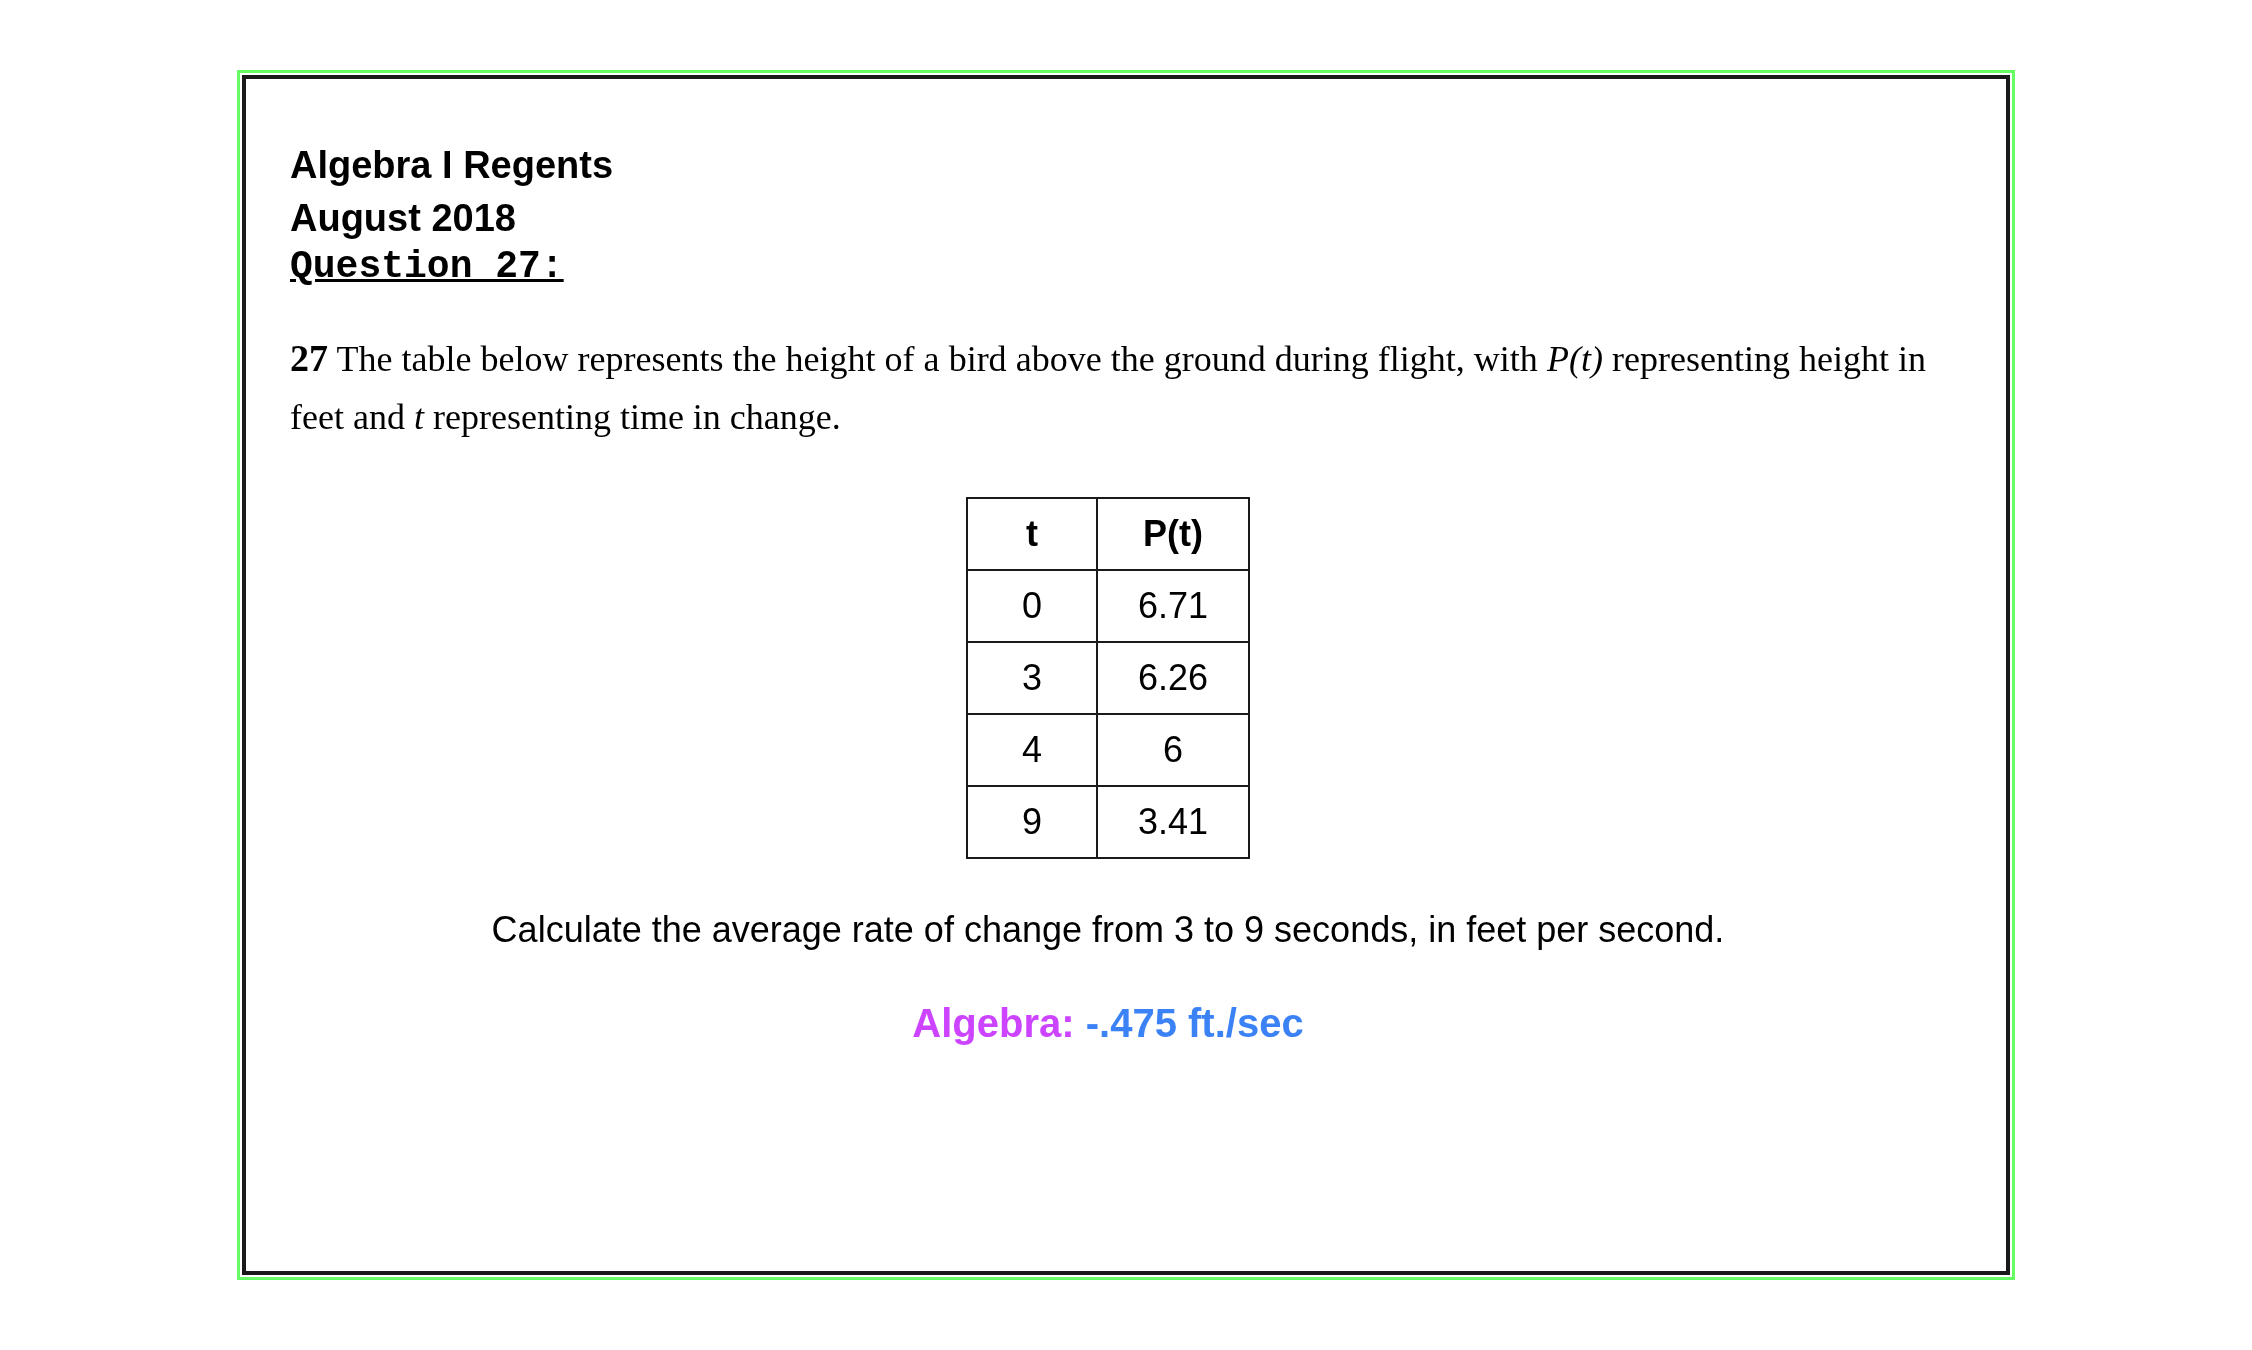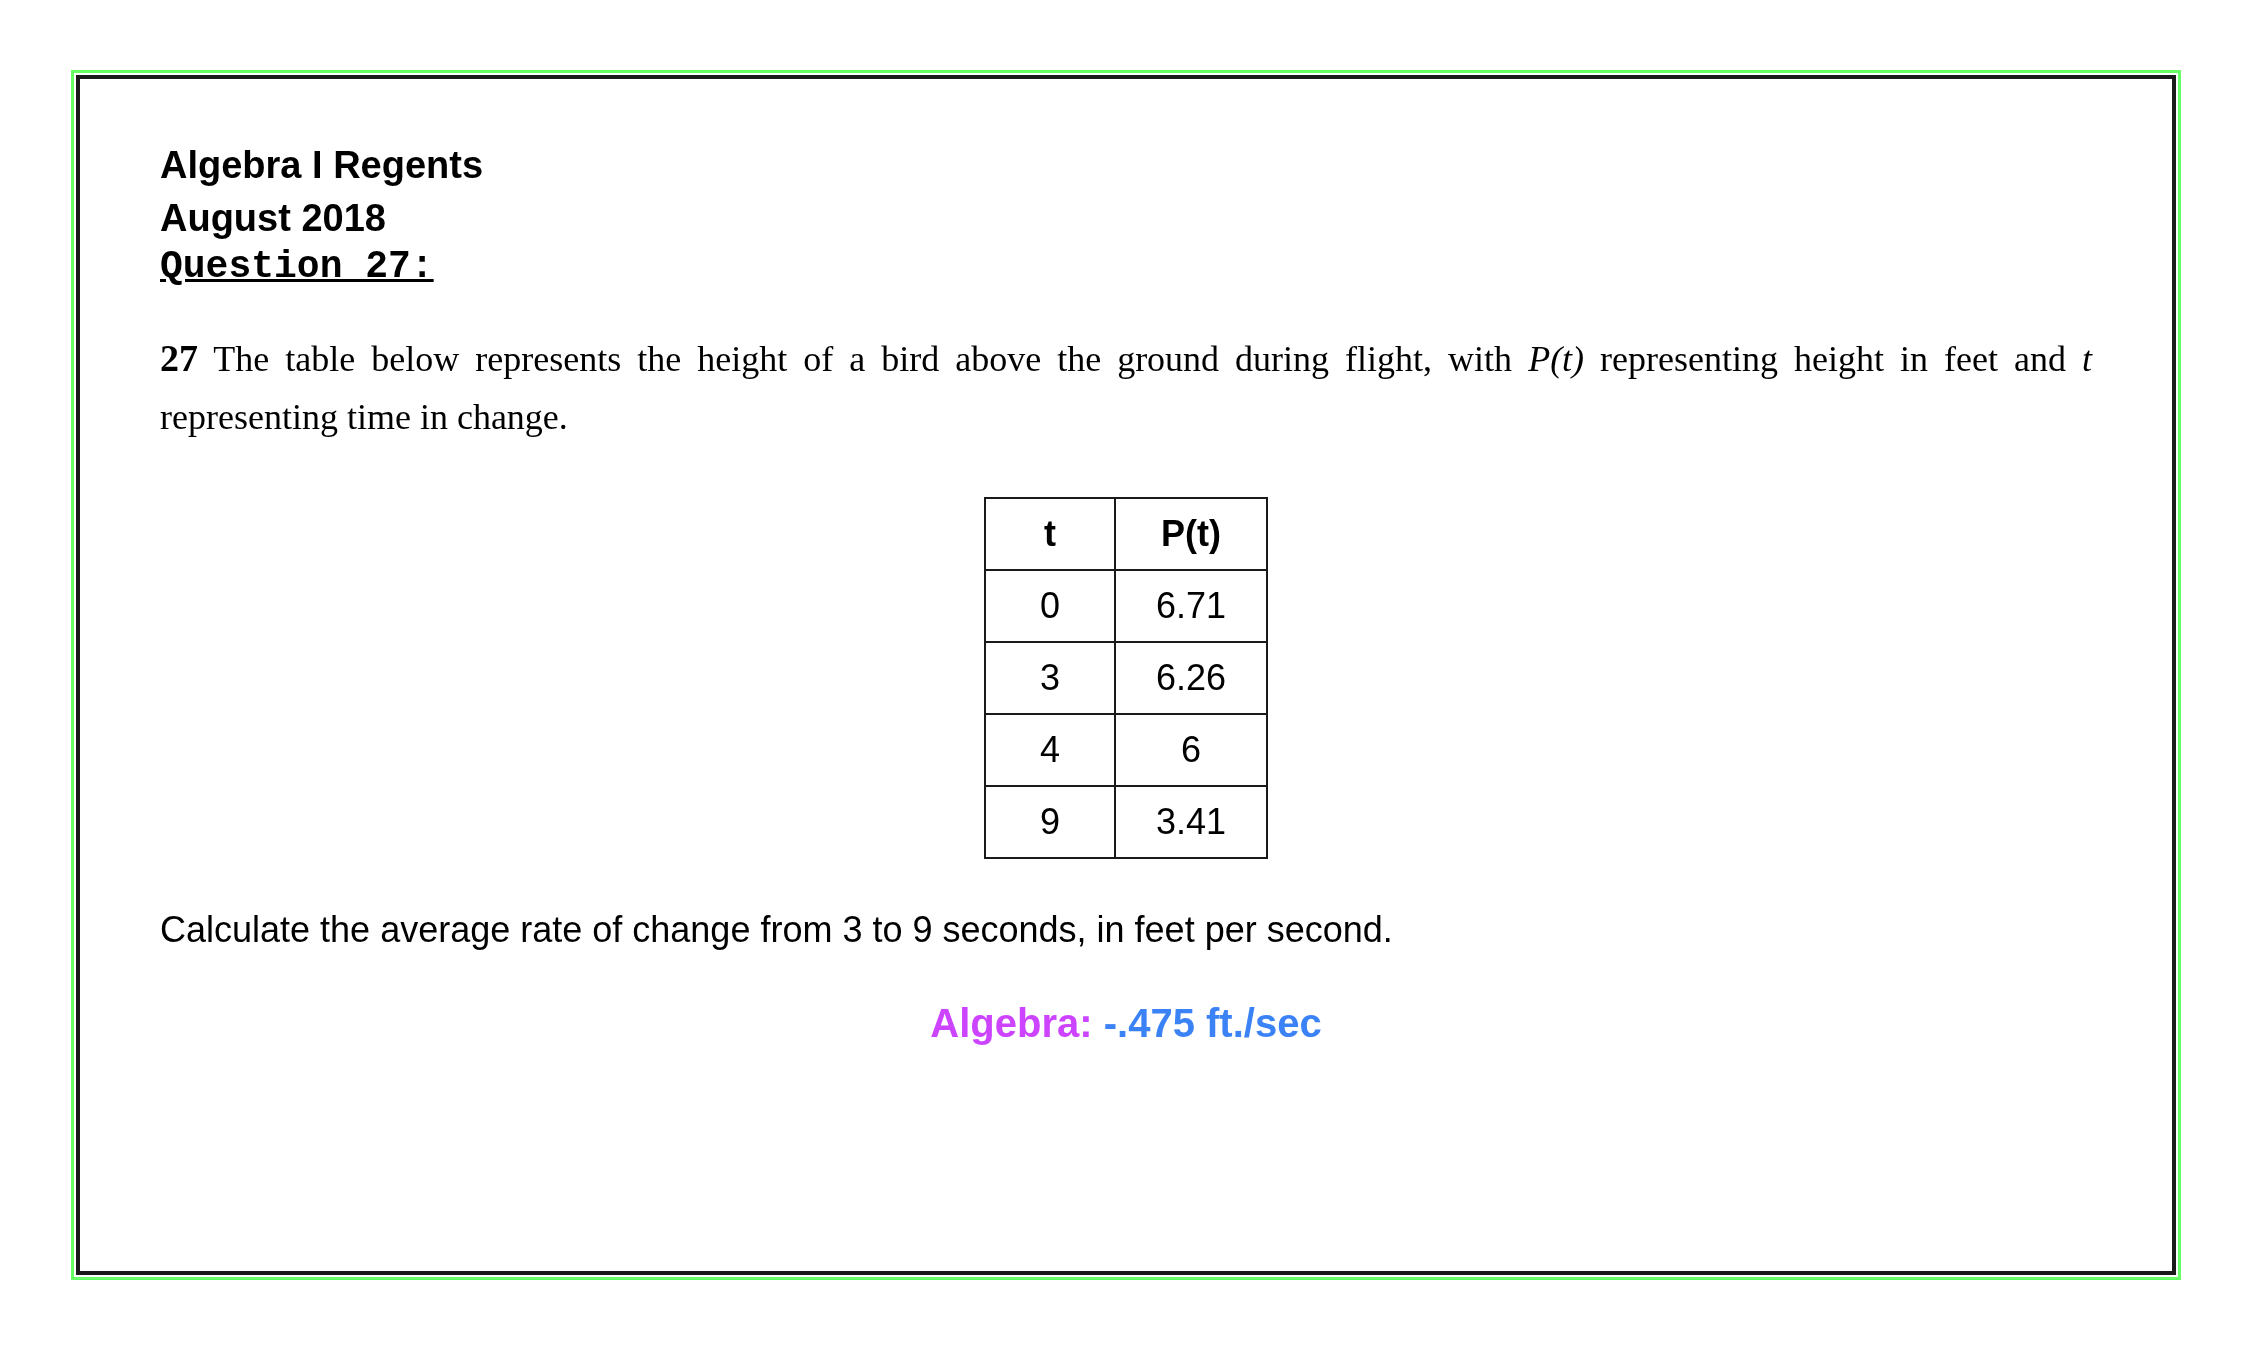--- a/index.html
+++ b/index.html
@@ -20,27 +20,27 @@
     .page-container {
       width: 2252px;
       height: 1350px;
       display: flex;
       justify-content: center;
       align-items: center;
       background: #fff;
     }
 
     .card {
-      width: 2100px;
+      width: 1768px;
       min-height: 1200px;
       border: 4px solid #1a1a1a;
       outline: 3px solid #66ff66;
       outline-offset: 2px;
       background: #fff;
-      padding: 60px 80px 60px 80px;
+      padding: 60px 80px 60px 44px;
       position: relative;
     }
 
     .header {
       margin-bottom: 40px;
     }
 
     .header-title {
       font-size: 38px;
       font-weight: bold;
@@ -93,20 +93,21 @@
 
     .data-table th {
       font-weight: bold;
     }
 
     .calculate-text {
       font-size: 36px;
       font-family: Arial, sans-serif;
       margin-top: 40px;
       margin-bottom: 50px;
+      text-align: center;
     }
 
     .answer-line {
       text-align: center;
       font-size: 40px;
       font-family: Arial, sans-serif;
     }
 
     .answer-label {
       color: #cc44ff;

